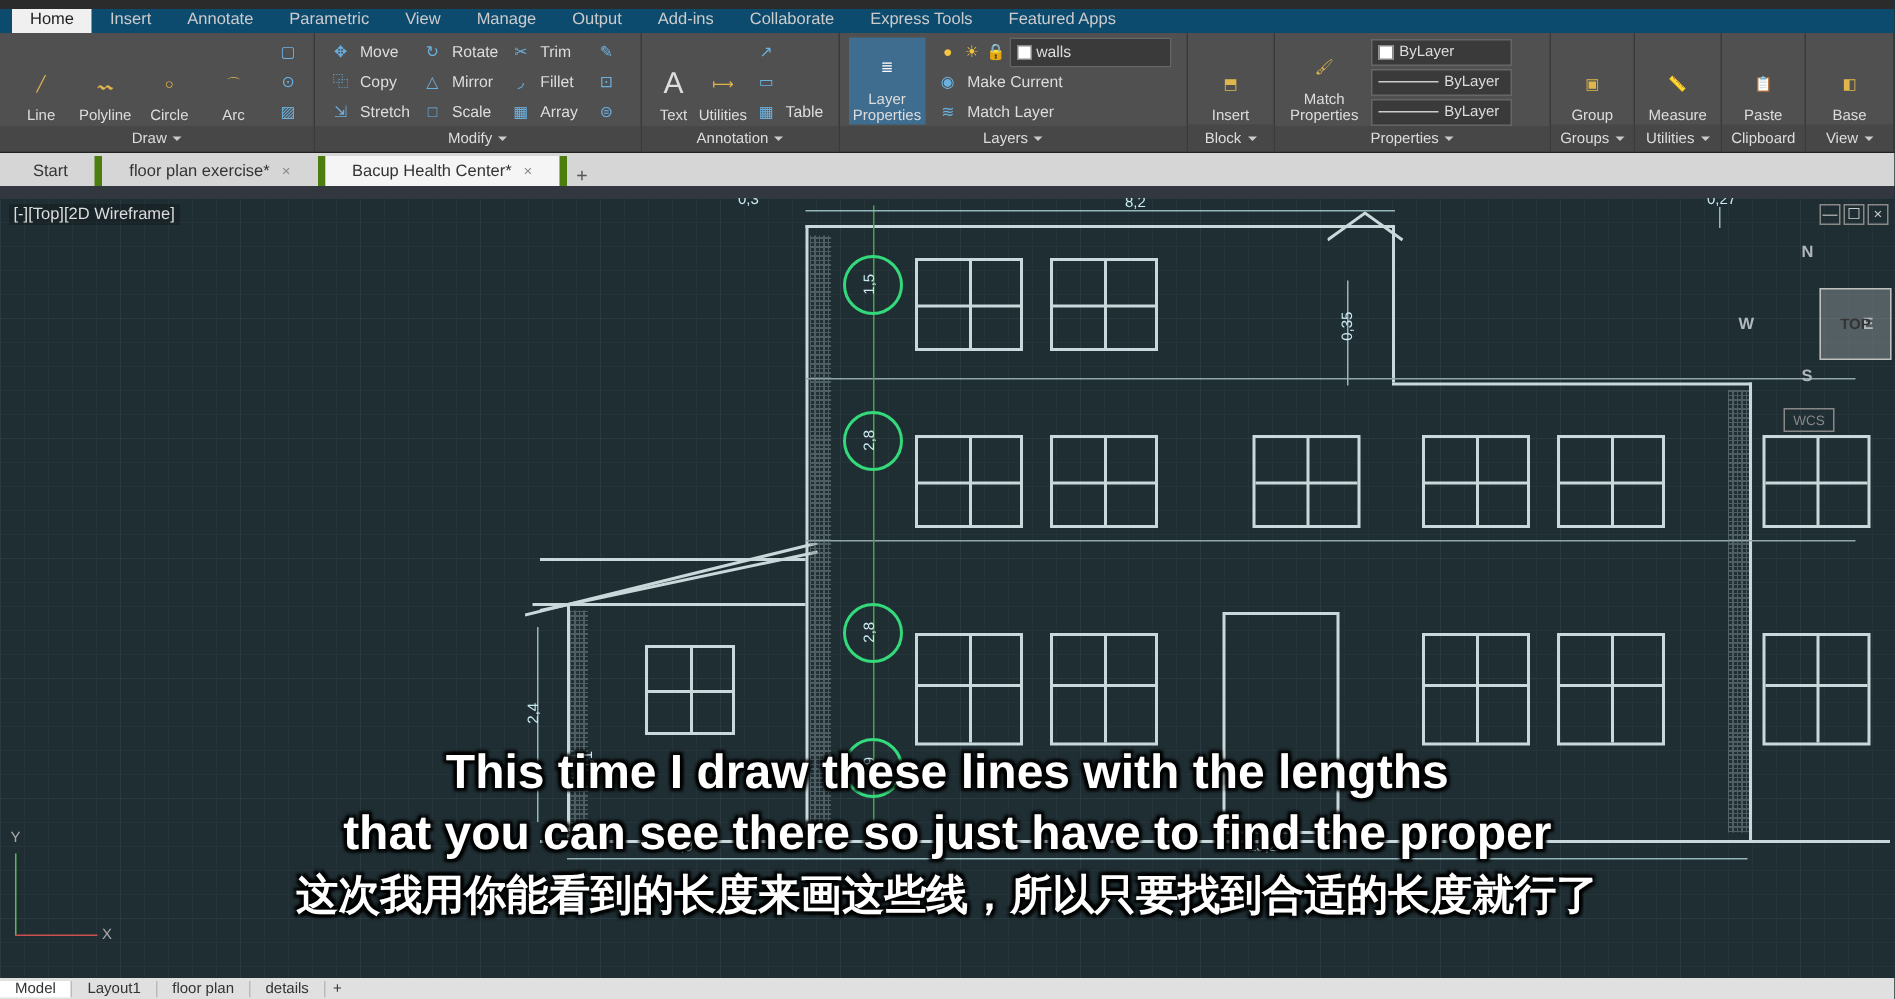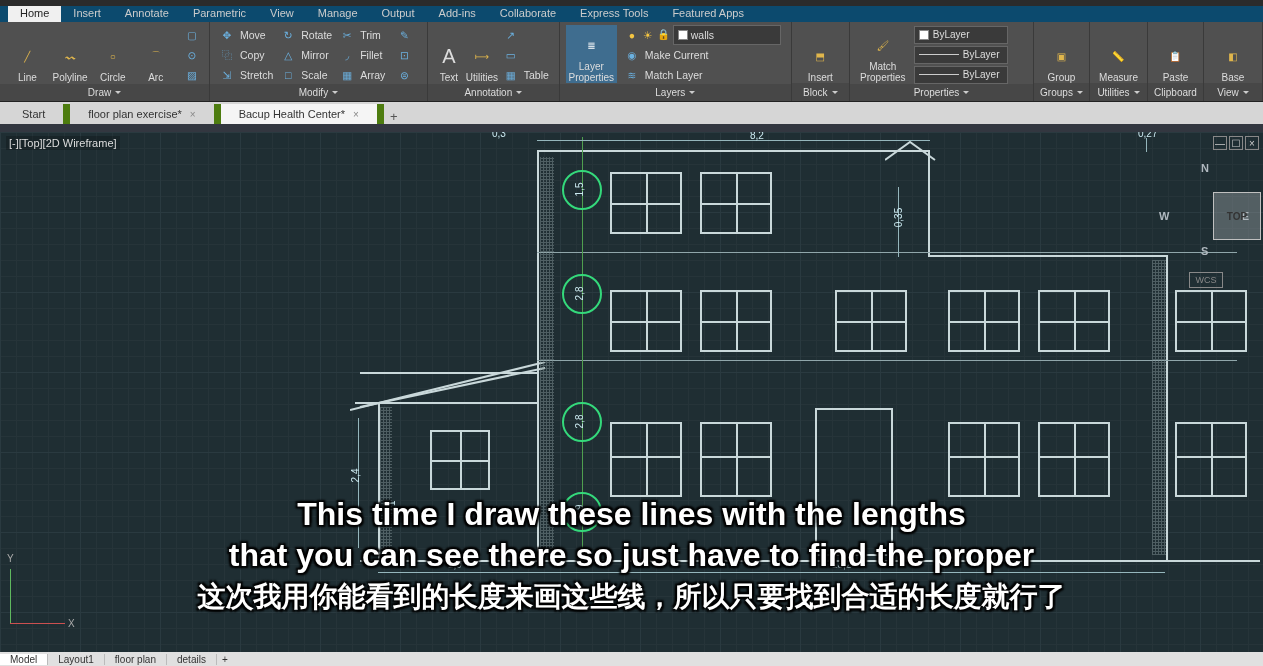--- a/index.html
+++ b/index.html
@@ -21,21 +21,21 @@
 .row3 { display:flex; flex-direction:column; gap:1px; }
 .row3 .ritem { display:flex; align-items:center; height:19px; color:#ddd; font-size:10.5px; padding:0 4px; cursor:pointer; gap:6px; }
 .row3 .ritem .ric { width:14px; height:14px; display:flex; align-items:center; justify-content:center; color:#6bb1e0; }
 .layer-dd { width:108px; height:20px; background:#3a3a3a; border:1px solid #666; color:#ddd; font-size:10.5px; padding:0 4px; display:flex; align-items:center; }
 .prop-dd { width:94px; height:18px; background:#3a3a3a; border:1px solid #666; color:#ddd; font-size:10px; display:flex; align-items:center; padding:0 4px; gap:4px; }
 .swatch { width:10px;height:10px;background:#fff;border:1px solid #888; }
 .line-sw { width:40px;height:0;border-top:1px solid #ccc; }
 
 
 .file-tabs { height:22px; background:#d6d6d6; display:flex; align-items:flex-end; padding-left:4px; }
-.file-tabs .ftab { height:20px; padding:0 18px; font-size:11px; color:#333; display:flex; align-items:center; background:#d6d6d6; border-right:7px solid #4d7c0f; cursor:pointer; position:relative; }
+.file-tabs .ftab { height:20px; padding:0 18px; font-size:11px; color:#333; display:flex; align-items:center; background:#d6d6d6; border-right:5px solid #4d7c0f; cursor:pointer; position:relative; }
 .file-tabs .ftab.act { background:#f5f5f5; }
 .file-tabs .ftab .fx { margin-left:8px; color:#888; font-size:10px; }
 .file-tabs .plus { width:20px; display:flex; align-items:center; justify-content:center; color:#555; cursor:pointer; font-size:13px; }
 
 
 .draw { position:absolute; top:132px; left:0; right:0; bottom:14px; background:#1f2e33; overflow:hidden; }
 .grid { position:absolute; inset:0;
   background-image:
     linear-gradient(#2a3a40 1px, transparent 1px),
     linear-gradient(90deg,#2a3a40 1px, transparent 1px),

